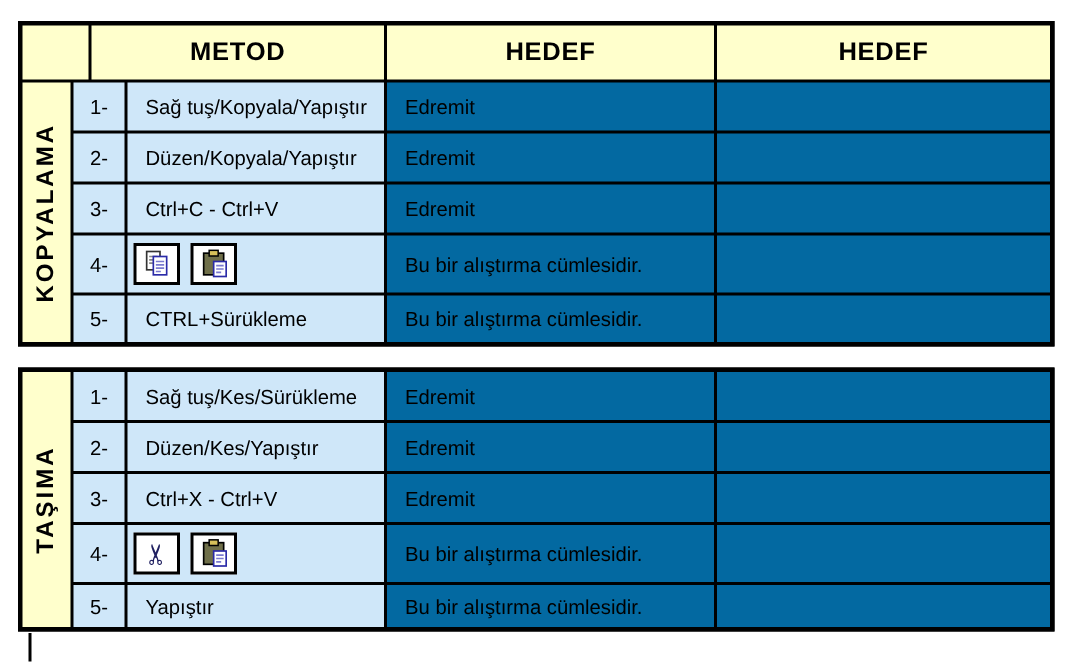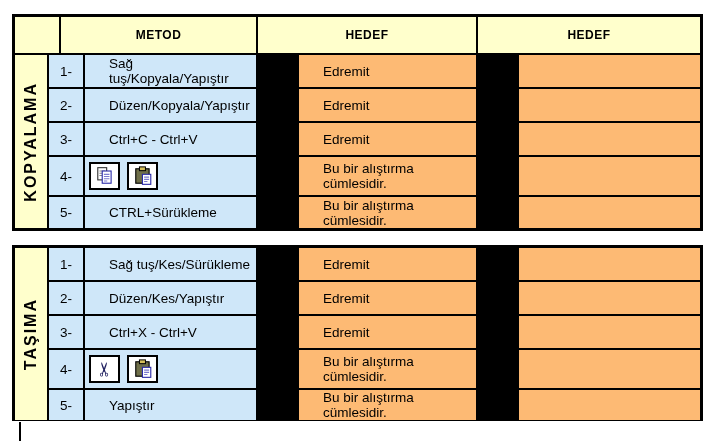--- a/index.html
+++ b/index.html
@@ -19,23 +19,23 @@
   .header-grid{
     display:grid;grid-template-columns:44px 195px 218px 1fr;column-gap:2px;
   }
   .body-grid{
     display:grid;grid-template-columns:32px 34px 171px 218px 1fr;
     grid-template-rows:32px 32px 32px 38px 1fr;gap:2px;
   }
   .cell{display:flex;align-items:center;font-size:13.5px;overflow:hidden;}
   .c-yellow{background:#FFFFCC;}
   .c-blue{background:#CFE7F9;}
-  .c-white{background:#fdba74;margin-left:41px;}
-  .hcell{justify-content:center;font-weight:700;font-size:12px;letter-spacing:.5px;}
-  .pad{padding-left:24px;}
+  .c-white{background:#0369a1;}
+  .hcell{justify-content:center;font-weight:700;font-size:17px;letter-spacing:.5px;}
+  .pad{padding-left:12px;}
   .num{justify-content:center;}
   .vlabel-cell{grid-row:1 / span 5;justify-content:center;}
   .vlabel{
     writing-mode:vertical-rl;transform:rotate(180deg);
     font-weight:700;font-size:16px;letter-spacing:2px;white-space:nowrap;
   }
   .icon-box{
     width:31px;height:28px;border:2px solid #000;background:#fff;
     display:flex;align-items:center;justify-content:center;
     margin-right:7px;box-sizing:border-box;flex:0 0 auto;

